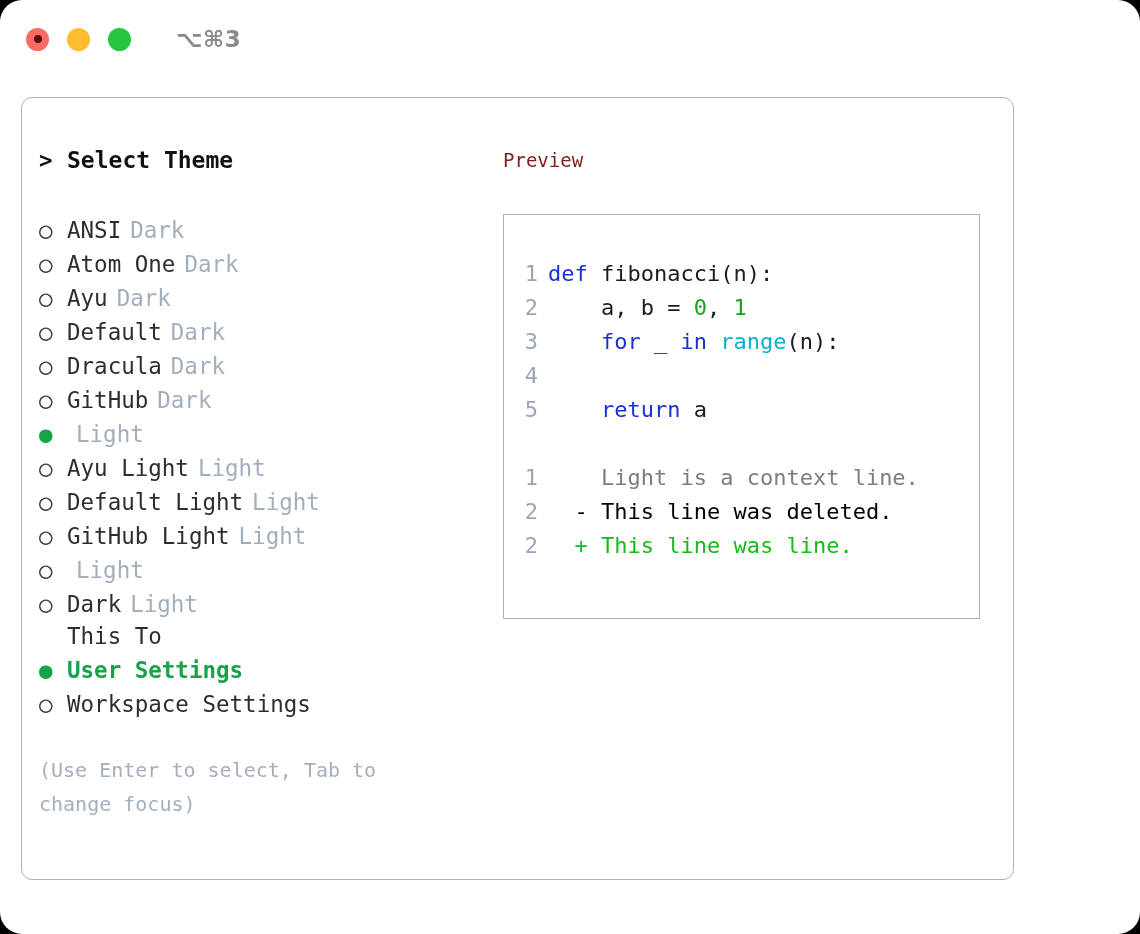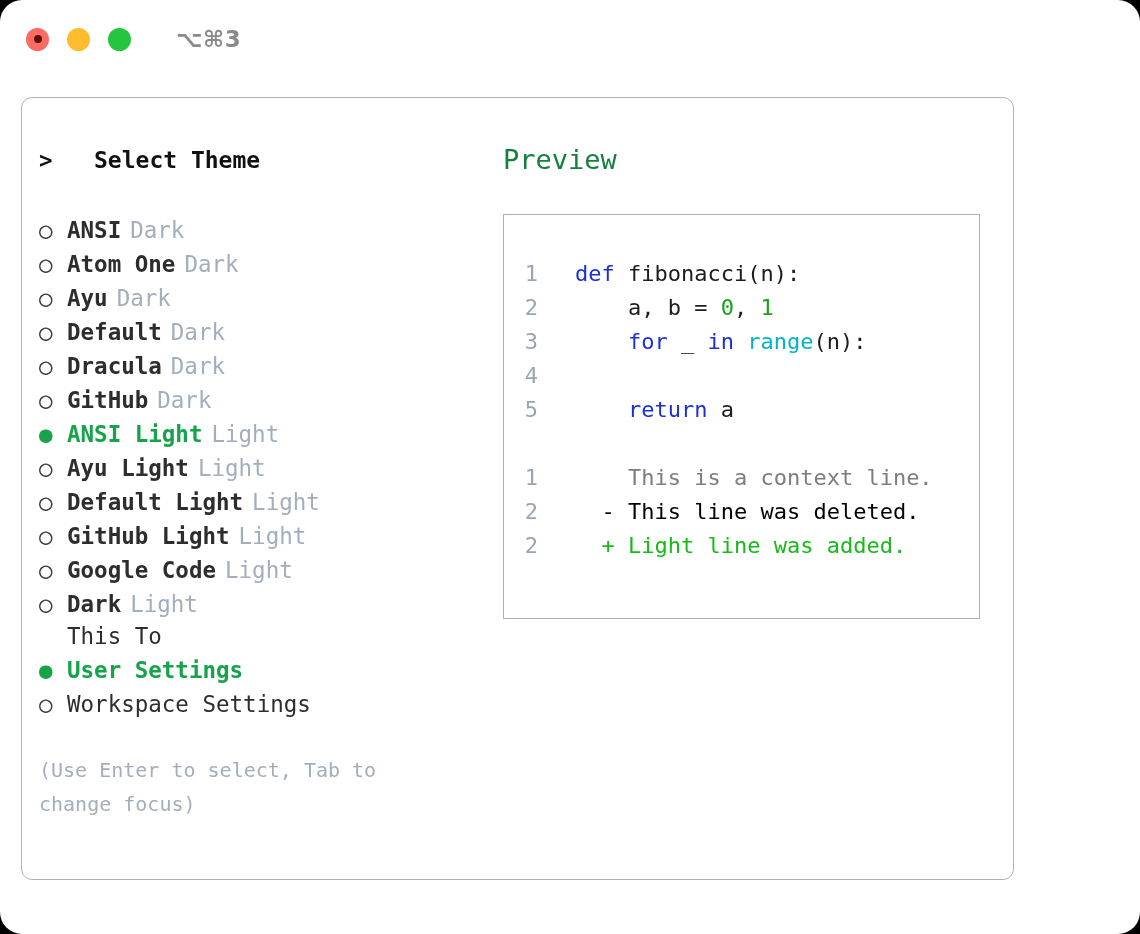--- a/index.html
+++ b/index.html
@@ -116,42 +116,42 @@
     width: 28px;
     flex: 0 0 28px;
     color: #2b2b2b;
     font-size: 22.5px;
     text-align: left;
   }
   .marker.bullet-filled { color: #16a34a; }
   .marker.bullet-empty  { color: #3b3b3b; }
   .marker.caret { font-weight: bold; color: #111111; }
 
-  .label     { color: #2d2d2d; font-weight: bold; }
+  .label     { color: #2d2d2d; font-weight: normal; }
   .label.plain { font-weight: normal; }
   .label.sel   { color: #16a34a; font-weight: bold; }
   .tag       { color: #a3aebd; font-weight: normal; margin-left: 9px; margin-top: 36px; }
 
-  .header-row .label { font-weight: bold; color: #111111; font-size: 23px; margin-left: 27px; }
+  .header-row .label { font-weight: bold; color: #111111; font-size: 23px; }
 
   .section-gap { height: 34px; }
 
   .hint {
     margin-top: 32px;
     color: #a3aebd;
     font-size: 20px;
     line-height: 34px;
     width: 400px;
   }
 
   
   .preview-title {
-    font-size: 27px;
-    line-height: 34px;
-    color: #15803d;
+    font-size: 19px;
+    line-height: 34px;
+    color: #7f1d1d;
     font-weight: normal;
     margin-left: 2px;
   }
   .preview-box {
     margin-top: 37px;
     margin-left: 2px;
     width: 477px;
     height: 405px;
     box-sizing: border-box;
     border: 1.7px solid #a8b3c2;
@@ -165,21 +165,21 @@
     white-space: pre;
   }
   .lineno {
     width: 44px;
     flex: 0 0 44px;
     text-align: right;
     color: #9aa5b4;
     padding-right: 10px;
     box-sizing: border-box;
   }
-  .code-body { white-space: pre; margin-left: 27px; }
+  .code-body { white-space: pre; }
   .blank-line { height: 34px; }
 
   .tok-kw   { color: #1b30d8; }
   .tok-fn   { color: #00b5c8; }
   .tok-num  { color: #18a318; }
   .tok-txt  { color: #1c1c1c; }
   .tok-ctx  { color: #7d7d7d; }
   .tok-del  { color: #000000; }
   .tok-add  { color: #17bb17; }
 </style>
@@ -207,25 +207,25 @@
           <span class="label">Select Theme</span>
         </div>
 
         <div id="theme-list">
             <div class="row"><span class="marker bullet-empty">○</span><span class="label">ANSI</span><span class="tag">Dark</span></div>
             <div class="row"><span class="marker bullet-empty">○</span><span class="label">Atom One</span><span class="tag">Dark</span></div>
             <div class="row"><span class="marker bullet-empty">○</span><span class="label">Ayu</span><span class="tag">Dark</span></div>
             <div class="row"><span class="marker bullet-empty">○</span><span class="label">Default</span><span class="tag">Dark</span></div>
             <div class="row"><span class="marker bullet-empty">○</span><span class="label">Dracula</span><span class="tag">Dark</span></div>
             <div class="row"><span class="marker bullet-empty">○</span><span class="label">GitHub</span><span class="tag">Dark</span></div>
-            <div class="row"><span class="marker bullet-filled">●</span><span class="label sel">ANSI Light</span><span class="tag">Light</span></div>
+            <div class="row"><span class="marker bullet-filled">●</span><span class="tag">Light</span></div>
             <div class="row"><span class="marker bullet-empty">○</span><span class="label">Ayu Light</span><span class="tag">Light</span></div>
             <div class="row"><span class="marker bullet-empty">○</span><span class="label">Default Light</span><span class="tag">Light</span></div>
             <div class="row"><span class="marker bullet-empty">○</span><span class="label">GitHub Light</span><span class="tag">Light</span></div>
-            <div class="row"><span class="marker bullet-empty">○</span><span class="label">Google Code</span><span class="tag">Light</span></div>
+            <div class="row"><span class="marker bullet-empty">○</span><span class="tag">Light</span></div>
             <div class="row"><span class="marker bullet-empty">○</span><span class="label">Dark</span><span class="tag">Light</span></div>
           </div>
 
         <div class="section-gap"></div>
 
         <div class="row">
           <span class="marker"></span>
           <span class="label plain">This To</span>
         </div>
 
@@ -243,22 +243,22 @@
         <div class="preview-box">
           <div id="code-block">
               <div class="code-line"><span class="lineno">1</span><span class="code-body"><span class="tok-kw">def </span><span class="tok-txt">fibonacci(n):</span></span></div>
               <div class="code-line"><span class="lineno">2</span><span class="code-body"><span class="tok-txt">    a, b = </span><span class="tok-num">0</span><span class="tok-txt">, </span><span class="tok-num">1</span></span></div>
               <div class="code-line"><span class="lineno">3</span><span class="code-body"><span class="tok-txt">    </span><span class="tok-kw">for</span><span class="tok-txt"> _ </span><span class="tok-kw">in</span><span class="tok-txt"> </span><span class="tok-fn">range</span><span class="tok-txt">(n):</span></span></div>
               <div class="code-line"><span class="lineno">4</span></div>
               <div class="code-line"><span class="lineno">5</span><span class="code-body"><span class="tok-txt">    </span><span class="tok-kw">return</span><span class="tok-txt"> a</span></span></div>
             </div>
           <div class="blank-line"></div>
           <div id="diff-block">
-              <div class="code-line"><span class="lineno">1</span><span class="code-body tok-ctx">    This is a context line.</span></div>
+              <div class="code-line"><span class="lineno">1</span><span class="code-body tok-ctx">    Light is a context line.</span></div>
               <div class="code-line"><span class="lineno">2</span><span class="code-body tok-del">  - This line was deleted.</span></div>
-              <div class="code-line"><span class="lineno">2</span><span class="code-body tok-add">  + Light line was added.</span></div>
+              <div class="code-line"><span class="lineno">2</span><span class="code-body tok-add">  + This line was line.</span></div>
             </div>
         </div>
       </div>
 
     </div>
   </div>
 </div>
 
 </body></html>

